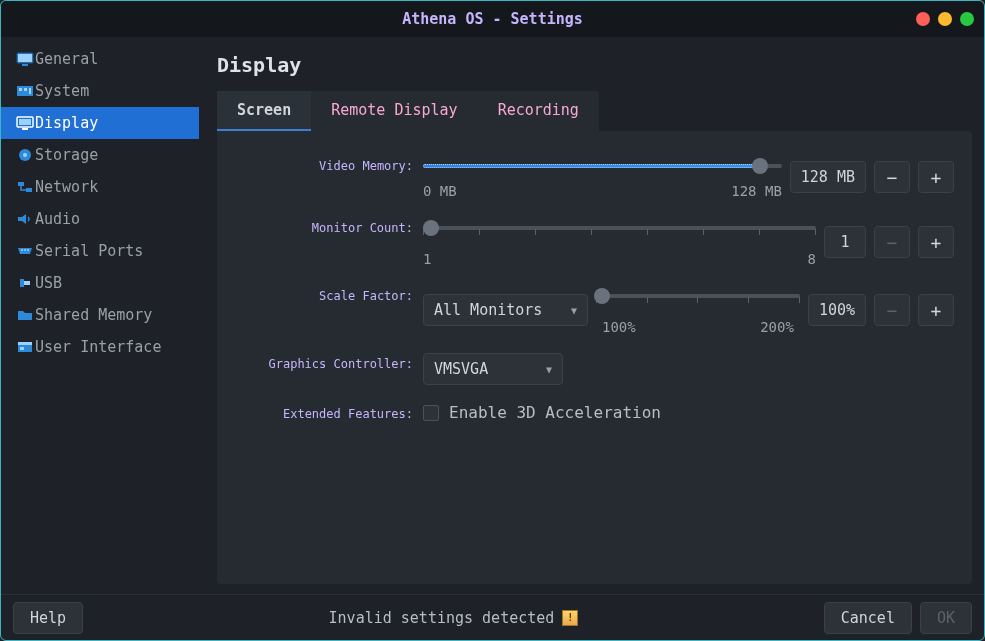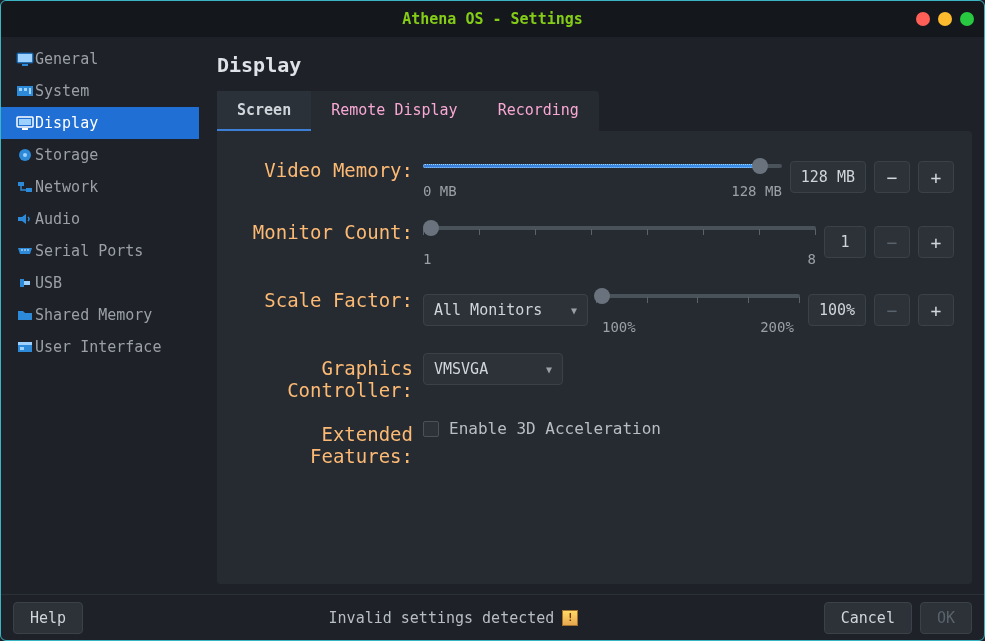--- a/index.html
+++ b/index.html
@@ -19,21 +19,21 @@
       height: 36px;
       background: #14181c;
       display: flex;
       align-items: center;
       justify-content: center;
       position: relative;
       border-top-left-radius: 6px;
       border-top-right-radius: 6px;
     }
     .titlebar-title {
-      color: #84cc16;
+      color: #c4b5fd;
       font-size: 15px;
       font-weight: bold;
     }
     .window-controls {
       position: absolute;
       right: 10px;
       display: flex;
       gap: 8px;
     }
     .window-dot {
@@ -122,22 +122,22 @@
 
     .form-row {
       display: flex;
       align-items: flex-start;
       margin-bottom: 18px;
       gap: 10px;
     }
     .form-label {
       width: 178px;
       text-align: right;
-      font-size: 19px;
-      color: #fdba74;
+      font-size: 12px;
+      color: #c4b5fd;
       padding-top: 4px;
     }
     .form-control {
       flex: 1;
       display: flex;
       align-items: center;
       gap: 8px;
     }
 
     .slider-wrap {

